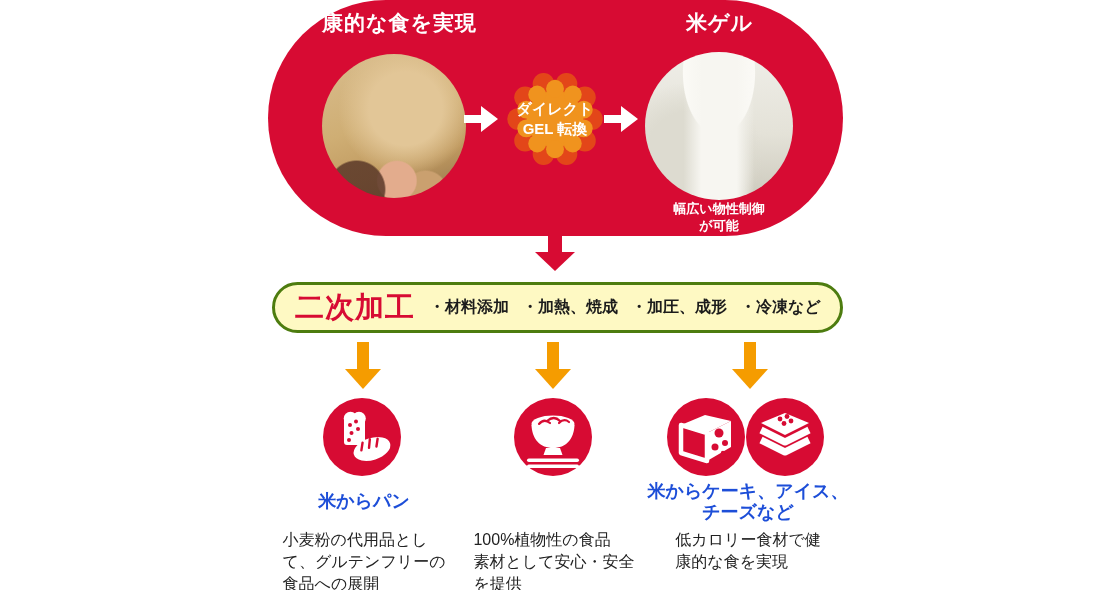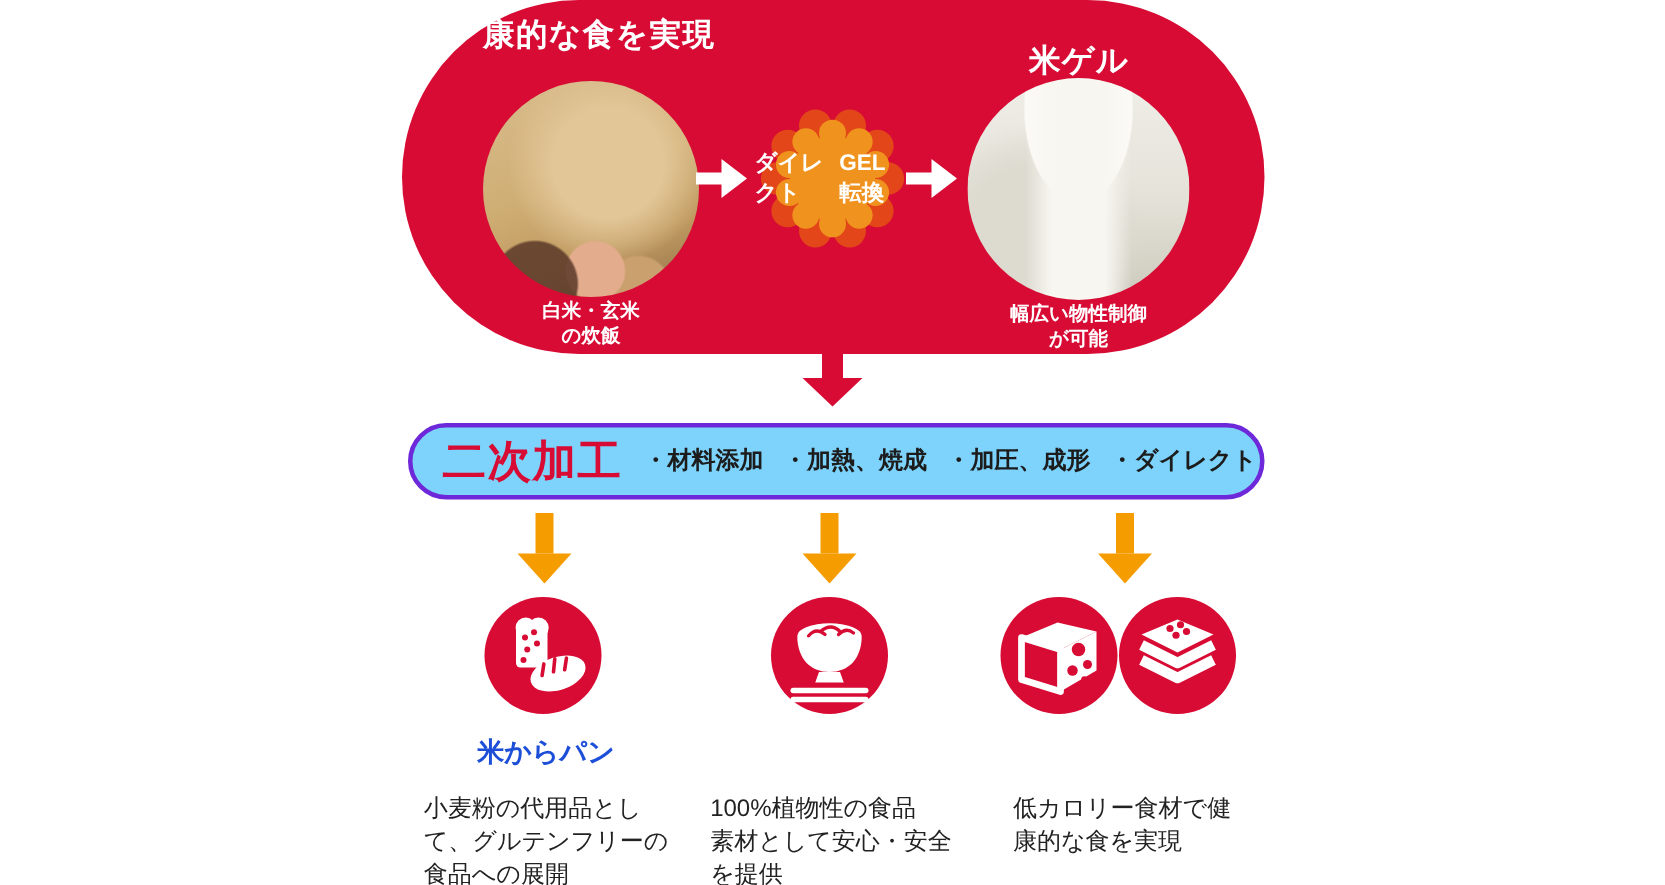--- a/index.html
+++ b/index.html
@@ -6,21 +6,21 @@
   #stage{
     position:relative;width:1110px;height:590px;background:#ffffff;
     font-family:"Liberation Sans","DejaVu Sans",sans-serif;overflow:hidden;
   }
   .abs{position:absolute;}
 
   
   .stadium{left:268px;top:0;width:575px;height:236px;background:#d70b33;border-radius:118px;}
   .banner-title{color:#fff;font-weight:bold;font-size:21px;letter-spacing:1px;white-space:nowrap;}
   .t-left{left:322px;top:9px;}
-  .t-right{left:686px;top:26px;}
+  .t-right{left:686px;top:9px;}
   .photo{border-radius:50%;overflow:hidden;}
   .photo-rice{
     left:322px;top:54px;width:144px;height:144px;
     background:
       radial-gradient(circle at 24% 94%, rgba(90,56,40,.85) 0 16%, rgba(90,56,40,0) 17%),
       radial-gradient(circle at 52% 88%, #e3ac8d 0 13%, rgba(227,172,141,0) 14%),
       radial-gradient(circle at 72% 96%, #caa06f 0 12%, rgba(202,160,111,0) 13%),
       radial-gradient(circle at 58% 38%, #e2c697 0 30%, rgba(226,198,151,0) 55%),
       linear-gradient(160deg,#d9bd8e 0%,#cfae74 45%,#c09a60 72%,#8f6f4a 100%);
   }
@@ -36,32 +36,32 @@
   .cap-left{left:314px;top:198px;width:160px;}
   .cap-right{left:637px;top:200px;width:164px;}
 
   
   .wa{width:34px;height:30px;}
   .wa1{left:464px;top:104px;}
   .wa2{left:604px;top:104px;}
 
   
   .badge{left:503px;top:67px;width:104px;height:104px;}
-  .badge-text{left:0;top:0;width:104px;height:104px;display:flex;flex-direction:row;
+  .badge-text{left:0;top:0;width:104px;height:104px;display:flex;flex-direction:column;
     align-items:center;justify-content:center;color:#fff;font-weight:bold;font-size:15px;line-height:20px;}
 
   
   .rda-stem{left:548px;top:236px;width:14px;height:17px;background:#d70b33;}
   .rda-head{left:535px;top:252px;width:0;height:0;border-left:20px solid transparent;
     border-right:20px solid transparent;border-top:19px solid #d70b33;}
 
   
   .process-box{
     left:272px;top:282px;width:571px;height:51px;box-sizing:border-box;
-    border:3px solid #6d28d9;border-radius:27px;background:#7dd3fc;
+    border:3px solid #4d7c0f;border-radius:27px;background:#fef9c3;
     display:flex;align-items:center;padding:0 14px 0 20px;gap:14px;
   }
   .pb-title{color:#d70b33;font-weight:bold;font-size:29px;letter-spacing:1px;white-space:nowrap;}
   .pb-items{display:flex;gap:13px;align-items:center;}
   .pb-item{color:#1c1c1c;font-weight:600;font-size:16px;white-space:nowrap;}
 
   
   .oda-stem{width:12px;height:27px;background:#f59c00;top:342px;}
   .oda-head{width:0;height:0;border-left:18px solid transparent;border-right:18px solid transparent;
     border-top:20px solid #f59c00;top:369px;}
@@ -126,35 +126,33 @@
         <circle cx="73.8" cy="29.1" r="9.5"></circle>
           <circle cx="85.4" cy="45.1" r="9.5"></circle>
       </g>
     </svg>
     <div class="abs badge-text">
       <span>ダイレクト</span>
       <span>GEL 転換</span>
     </div>
   </div>
 
-  <div class="abs photo-caption cap-left">白米・玄米
-の炊飯</div>
   <div class="abs photo-caption cap-right">幅広い物性制御
 が可能</div>
 
   <div class="abs rda-stem"></div>
   <div class="abs rda-head"></div>
 
   <div class="abs process-box">
     <span class="pb-title">二次加工</span>
     <span class="pb-items">
       <span class="pb-item">・材料添加</span>
       <span class="pb-item">・加熱、焼成</span>
       <span class="pb-item">・加圧、成形</span>
-      <span class="pb-item">・ダイレクト</span>
+      <span class="pb-item">・冷凍など</span>
     </span>
   </div>
 
   <div class="abs oda-stem" style="left:357px;"></div>
   <div class="abs oda-head" style="left:345px;"></div>
   <div class="abs oda-stem" style="left:547px;"></div>
   <div class="abs oda-head" style="left:535px;"></div>
   <div class="abs oda-stem" style="left:744px;"></div>
   <div class="abs oda-head" style="left:732px;"></div>
 
@@ -212,20 +210,22 @@
           <circle cx="41" cy="18.5" r="2.4"></circle>
         <circle cx="45" cy="23" r="2.4"></circle>
           <circle cx="38" cy="25.5" r="2.4"></circle>
       </g>
       <path d="M15,32 L39,44 L63,32" stroke="#ffffff" stroke-width="7" fill="none" stroke-linejoin="round"></path>
       <path d="M15,42 L39,54 L63,42" stroke="#ffffff" stroke-width="7" fill="none" stroke-linejoin="round"></path>
     </svg>
   </div>
 
   <div class="abs out-label lbl1">米からパン</div>
+  <div class="abs out-label lbl3">米からケーキ、アイス、
+チーズなど</div>
 
   <div class="abs out-desc dsc1">
     <span>小麦粉の代用品とし
 て、グルテンフリーの
 食品への展開</span>
   </div>
   <div class="abs out-desc dsc2">
     <span>100%植物性の食品
 素材として安心・安全
 を提供</span>

